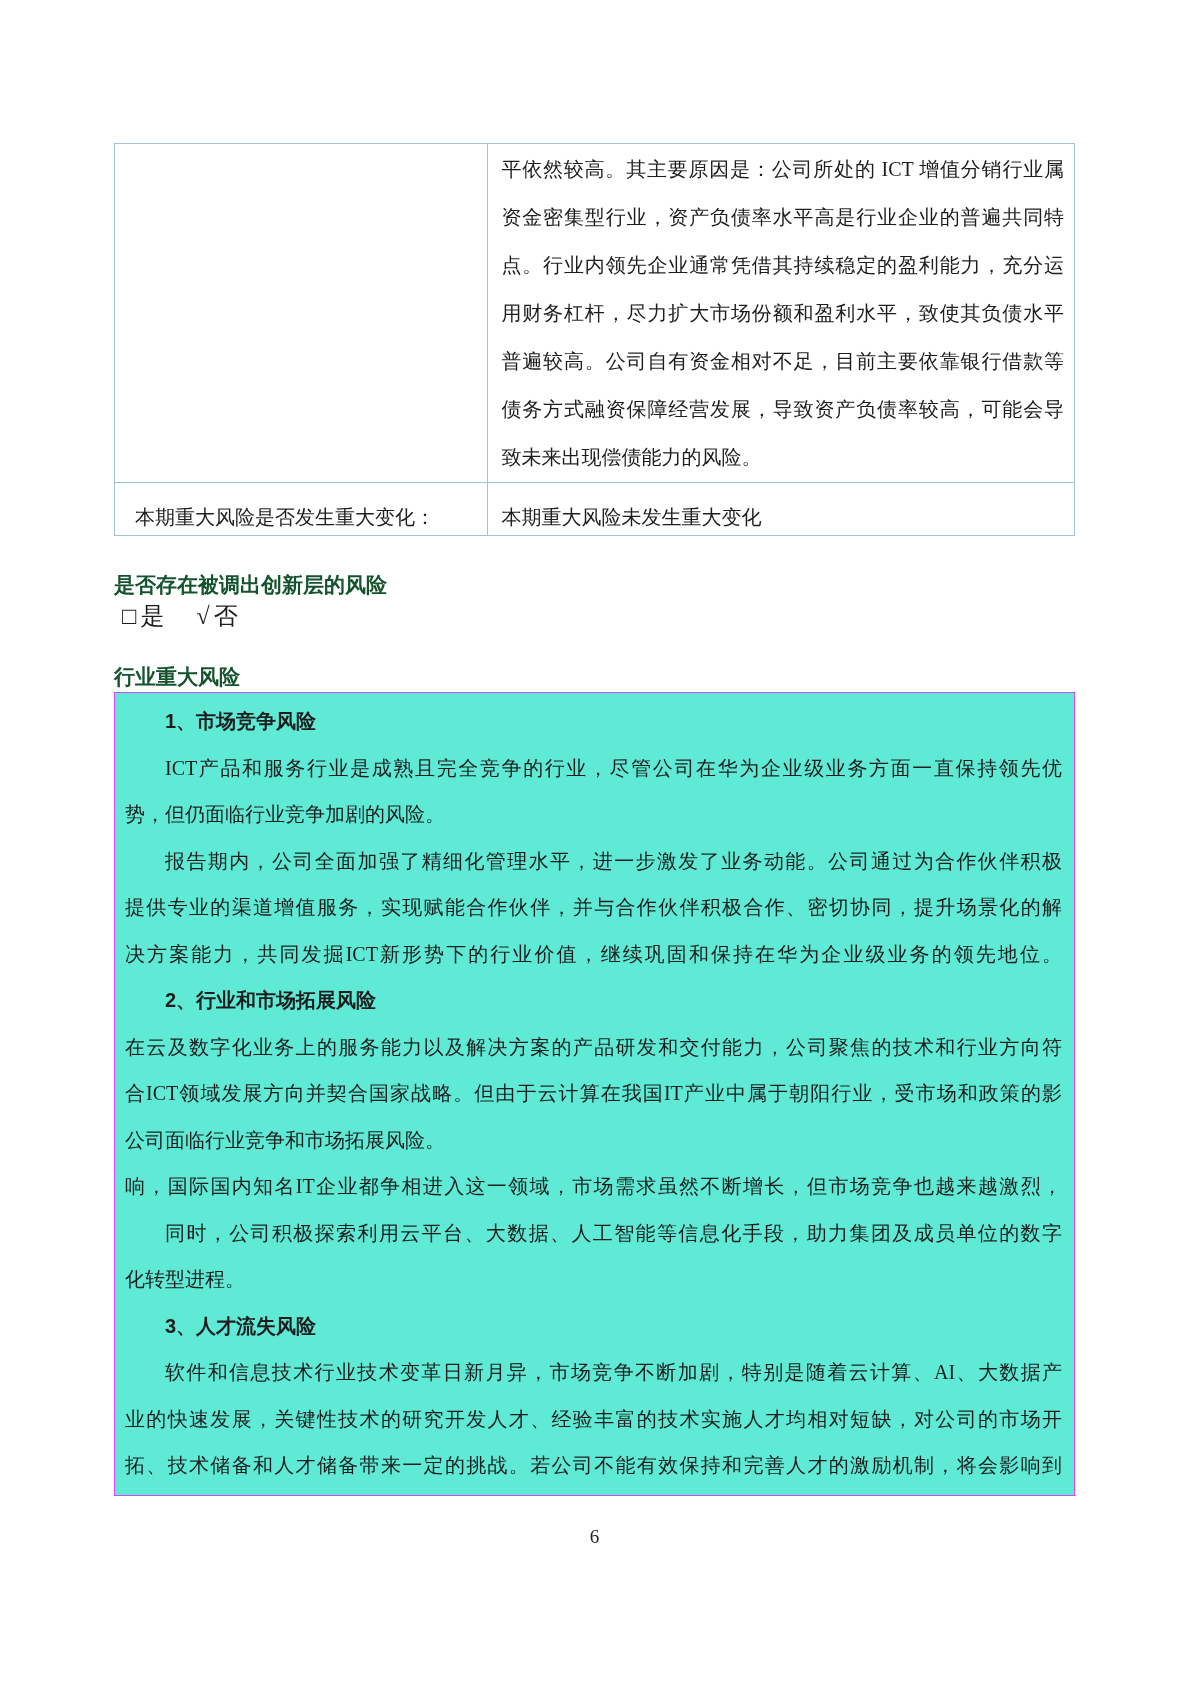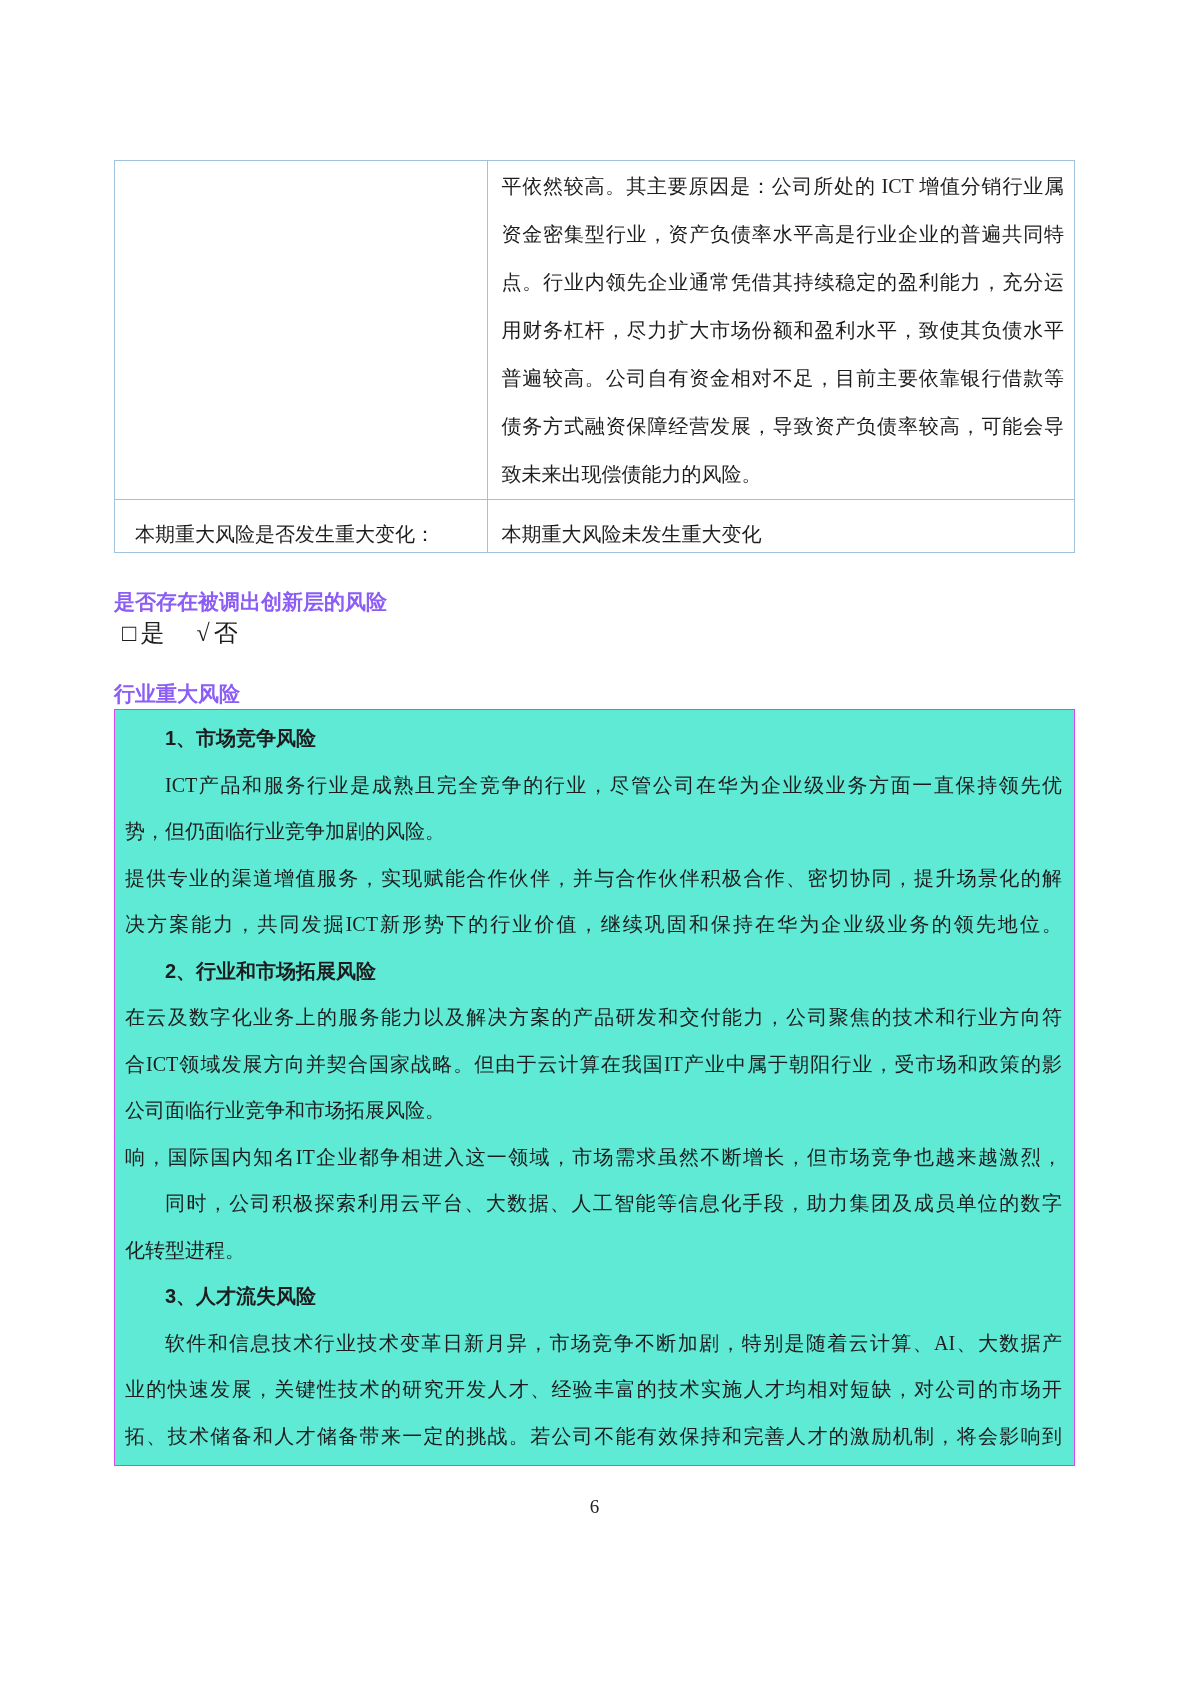--- a/index.html
+++ b/index.html
@@ -2,41 +2,41 @@
 <html><head>
 <meta charset="utf-8">
 <style>
   * { margin:0; padding:0; box-sizing:border-box; }
   html, body { background:#ffffff; }
   body {
     width:1200px; height:1696px; position:relative; overflow:hidden;
     font-family:"Liberation Serif","DejaVu Serif",serif;
     color:#1d1d1f;
   }
-  .content { position:absolute; left:114px; top:17px; width:961px; }
+  .content { position:absolute; left:114px; top:0; width:961px; }
 
   
   table.doc-table { border-collapse:collapse; width:100%; margin-top:143px; table-layout:fixed; }
   table.doc-table td { border:1px solid #a2c1da; vertical-align:top; background:#fff; }
   td.c-left  { width:373px; padding:1px 8px 1px 20px; }
   td.c-right { width:586px; padding:1px 10px 1px 13px; }
   .doc-table .line { font-size:20px; line-height:48px; }
   tr.r2 td { font-size:20px; line-height:33px; height:35px; padding-top:18px; padding-bottom:1px; }
 
   
   .line { font-size:20px; }
   .s-h { font-weight:bold; font-family:"Liberation Sans","DejaVu Sans",sans-serif; text-indent:2em; }
   .s-p { text-indent:2em; }
   .s-p, .s-c { text-align:justify; text-align-last:justify; }
   .s-e { text-align:left; }
 
   
   .h-main {
     font-family:"Liberation Sans","DejaVu Sans",sans-serif;
-    font-weight:bold; font-size:21px; line-height:22px; color:#8b5cf6;
+    font-weight:bold; font-size:21px; line-height:22px; color:#14532d;
   }
   #h-delist { margin-top:38px; }
   .options-line { margin-top:8px; font-size:24px; line-height:24px;margin-left:8px; }
   .opt { display:inline-block; }
   .opt + .opt { margin-left:26px; }
   .opt .mark { margin-right:4px; }
   #h-industry { margin-top:38px; }
 
   
   .risk-box {
@@ -83,20 +83,21 @@
       <span class="mark">√</span><span>否</span>
     </span>
   </div>
 
   <div id="h-industry" class="h-main">行业重大风险</div>
 
   <div class="risk-box">
       <div class="line s-h">1、市场竞争风险</div>
       <div class="line s-p">ICT产品和服务行业是成熟且完全竞争的行业，尽管公司在华为企业级业务方面一直保持领先优</div>
       <div class="line s-e">势，但仍面临行业竞争加剧的风险。</div>
+      <div class="line s-p">报告期内，公司全面加强了精细化管理水平，进一步激发了业务动能。公司通过为合作伙伴积极</div>
       <div class="line s-c">提供专业的渠道增值服务，实现赋能合作伙伴，并与合作伙伴积极合作、密切协同，提升场景化的解</div>
       <div class="line s-c">决方案能力，共同发掘ICT新形势下的行业价值，继续巩固和保持在华为企业级业务的领先地位。</div>
       <div class="line s-h">2、行业和市场拓展风险</div>
       <div class="line s-c">在云及数字化业务上的服务能力以及解决方案的产品研发和交付能力，公司聚焦的技术和行业方向符</div>
       <div class="line s-c">合ICT领域发展方向并契合国家战略。但由于云计算在我国IT产业中属于朝阳行业，受市场和政策的影</div>
       <div class="line s-e">公司面临行业竞争和市场拓展风险。</div>
       <div class="line s-c">响，国际国内知名IT企业都争相进入这一领域，市场需求虽然不断增长，但市场竞争也越来越激烈，</div>
       <div class="line s-p">同时，公司积极探索利用云平台、大数据、人工智能等信息化手段，助力集团及成员单位的数字</div>
       <div class="line s-e">化转型进程。</div>
       <div class="line s-h">3、人才流失风险</div>

